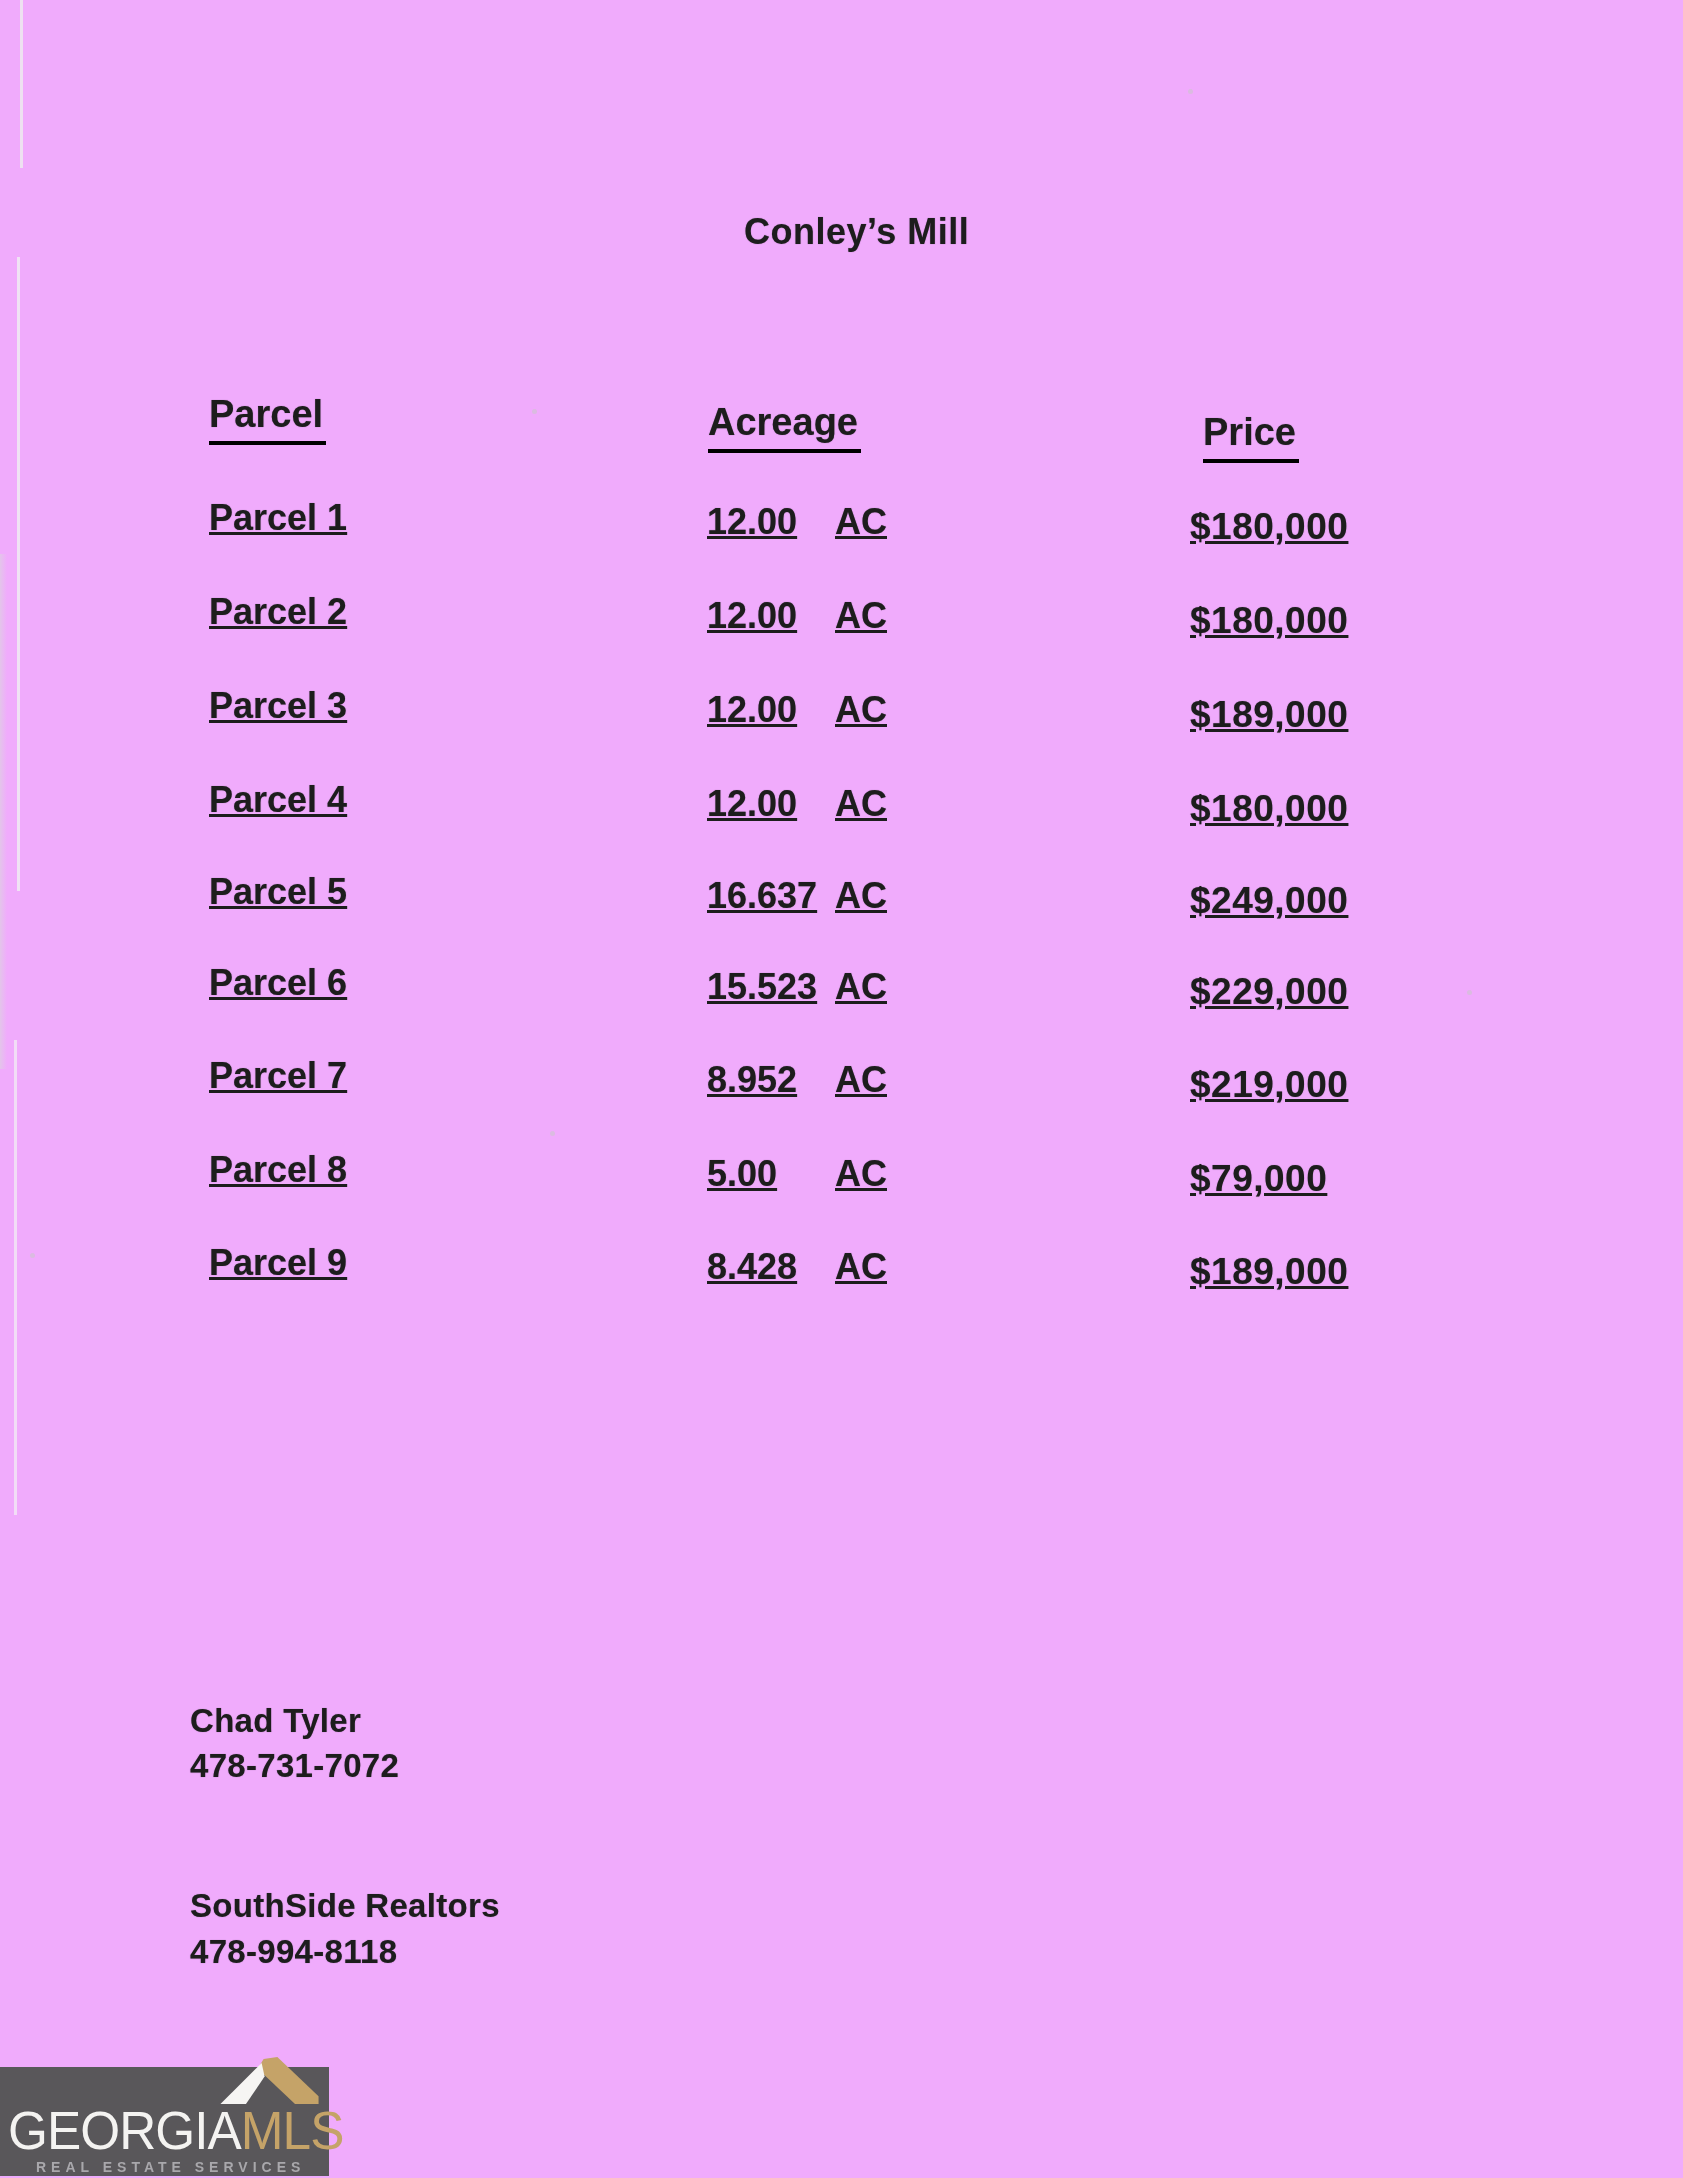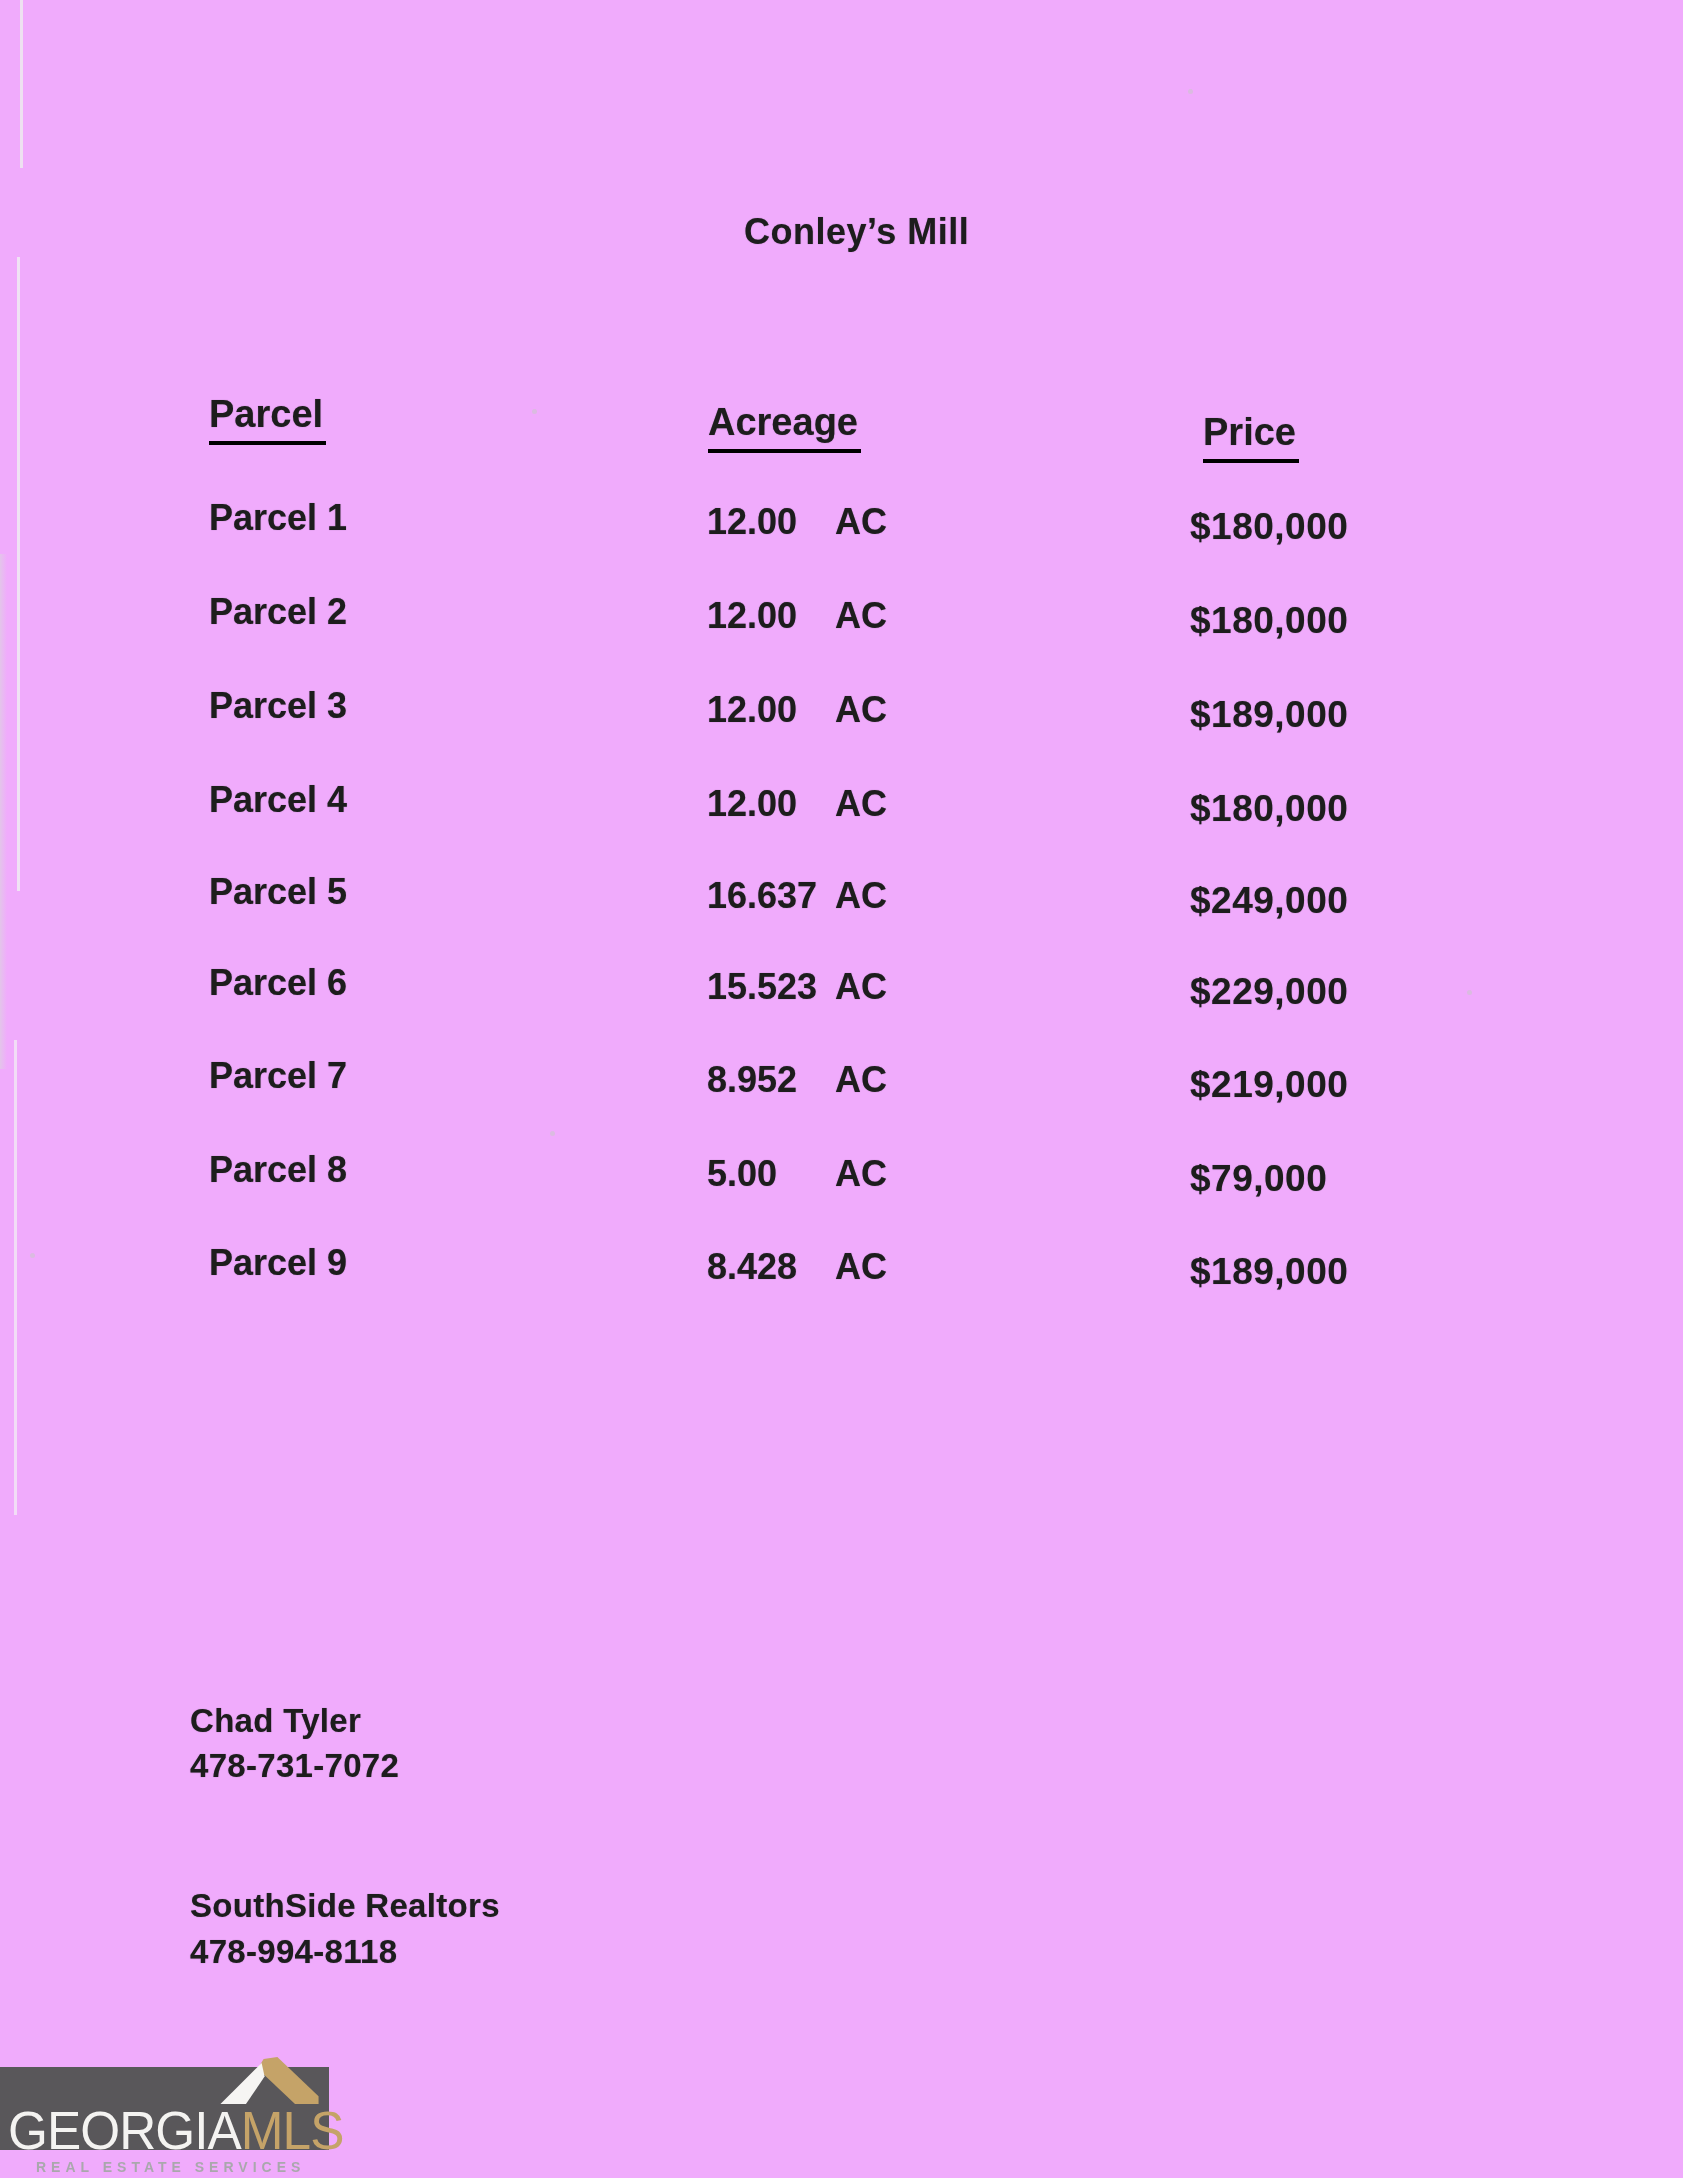--- a/index.html
+++ b/index.html
@@ -22,30 +22,30 @@
     font-size:36px;letter-spacing:0.5px;margin:0;
   }
   .hdr{
     position:absolute;font-size:38px;
     border-bottom:4px solid #000000;padding:0 3px 5px 0;
   }
   .hdr-parcel{left:209px;top:393px;}
   .hdr-acreage{left:708px;top:401px;}
   .hdr-price{left:1203px;top:411px;}
   .row{position:absolute;left:0;width:1683px;height:51px;}
-  .cell{position:absolute;top:0;}
+  .cell{position:absolute;top:0;text-decoration:underline;}
   .cell-parcel{left:209px;font-size:36px;}
   .cell-acr-num{left:707px;top:4px;font-size:36px;}
   .cell-acr-unit{left:835px;top:4px;font-size:36px;}
   .cell-price{left:1190px;top:9px;font-size:37px;letter-spacing:0.5px;}
   .contact-line{position:absolute;left:190px;font-size:33px;letter-spacing:0.3px;}
 
   
   .logo{
-    position:absolute;left:0;top:2067px;width:329px;height:83px;
+    position:absolute;left:0;top:2067px;width:329px;height:109px;
     background:#59575a;
   }
   .logo-roof{position:absolute;left:220px;top:-10px;width:99px;height:51px;}
   .logo-text{
     position:absolute;left:8px;top:36px;
     font-size:54px;font-weight:400;letter-spacing:-1px;line-height:1;
     transform:scaleX(.95);transform-origin:left top;white-space:nowrap;
   }
   .brand-georgia{color:#f4f3f1;}
   .brand-mls{color:#c5a368;}

